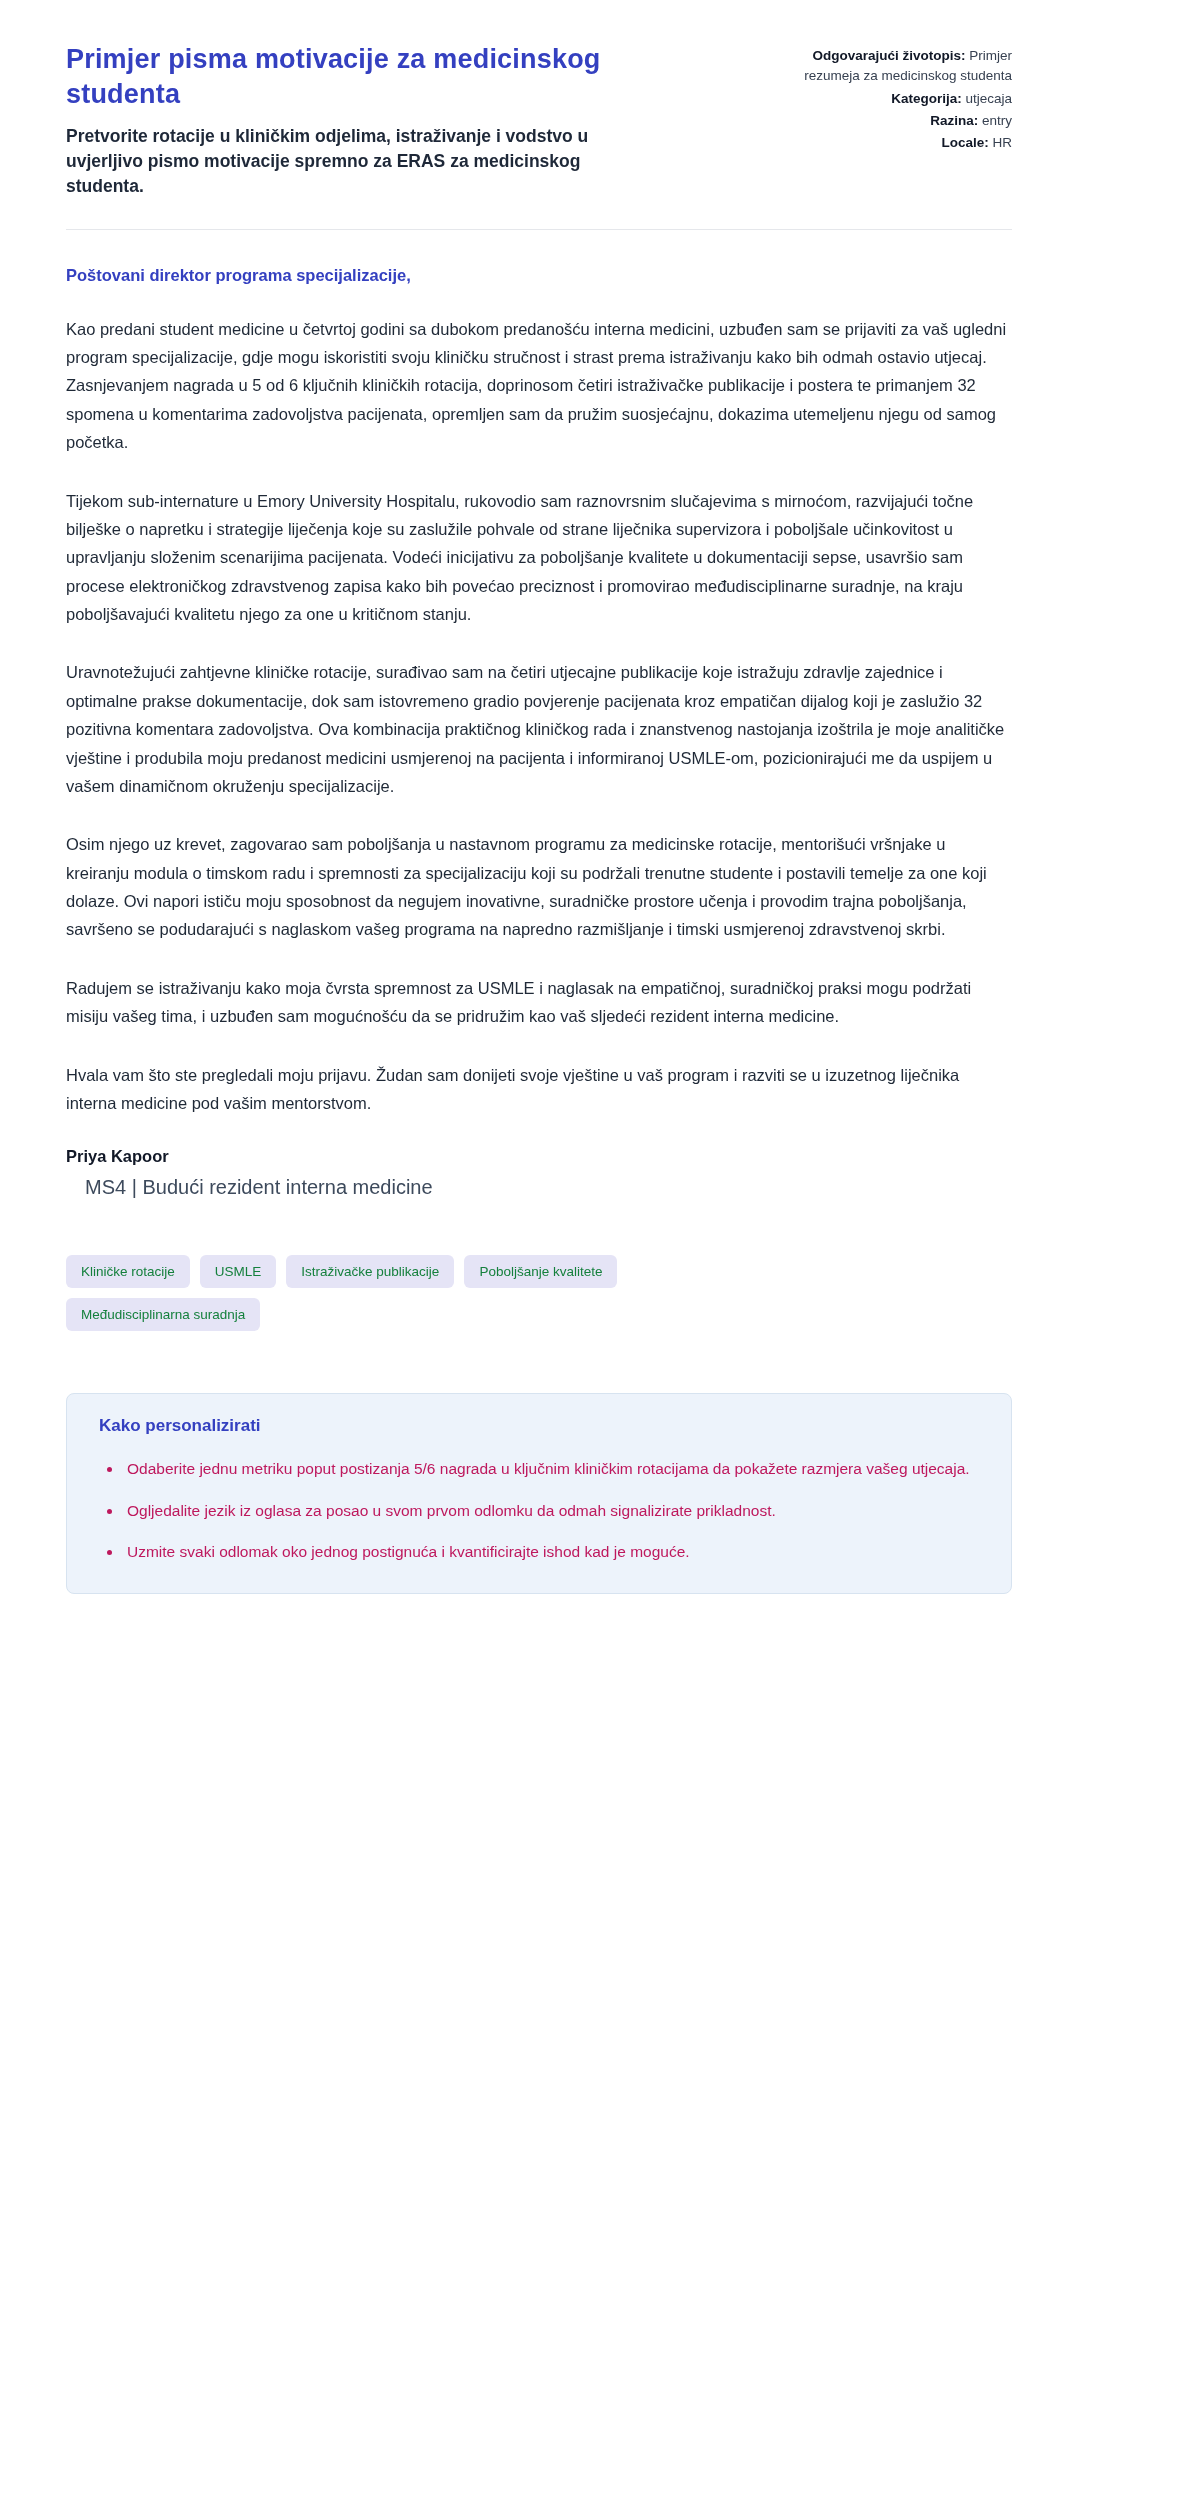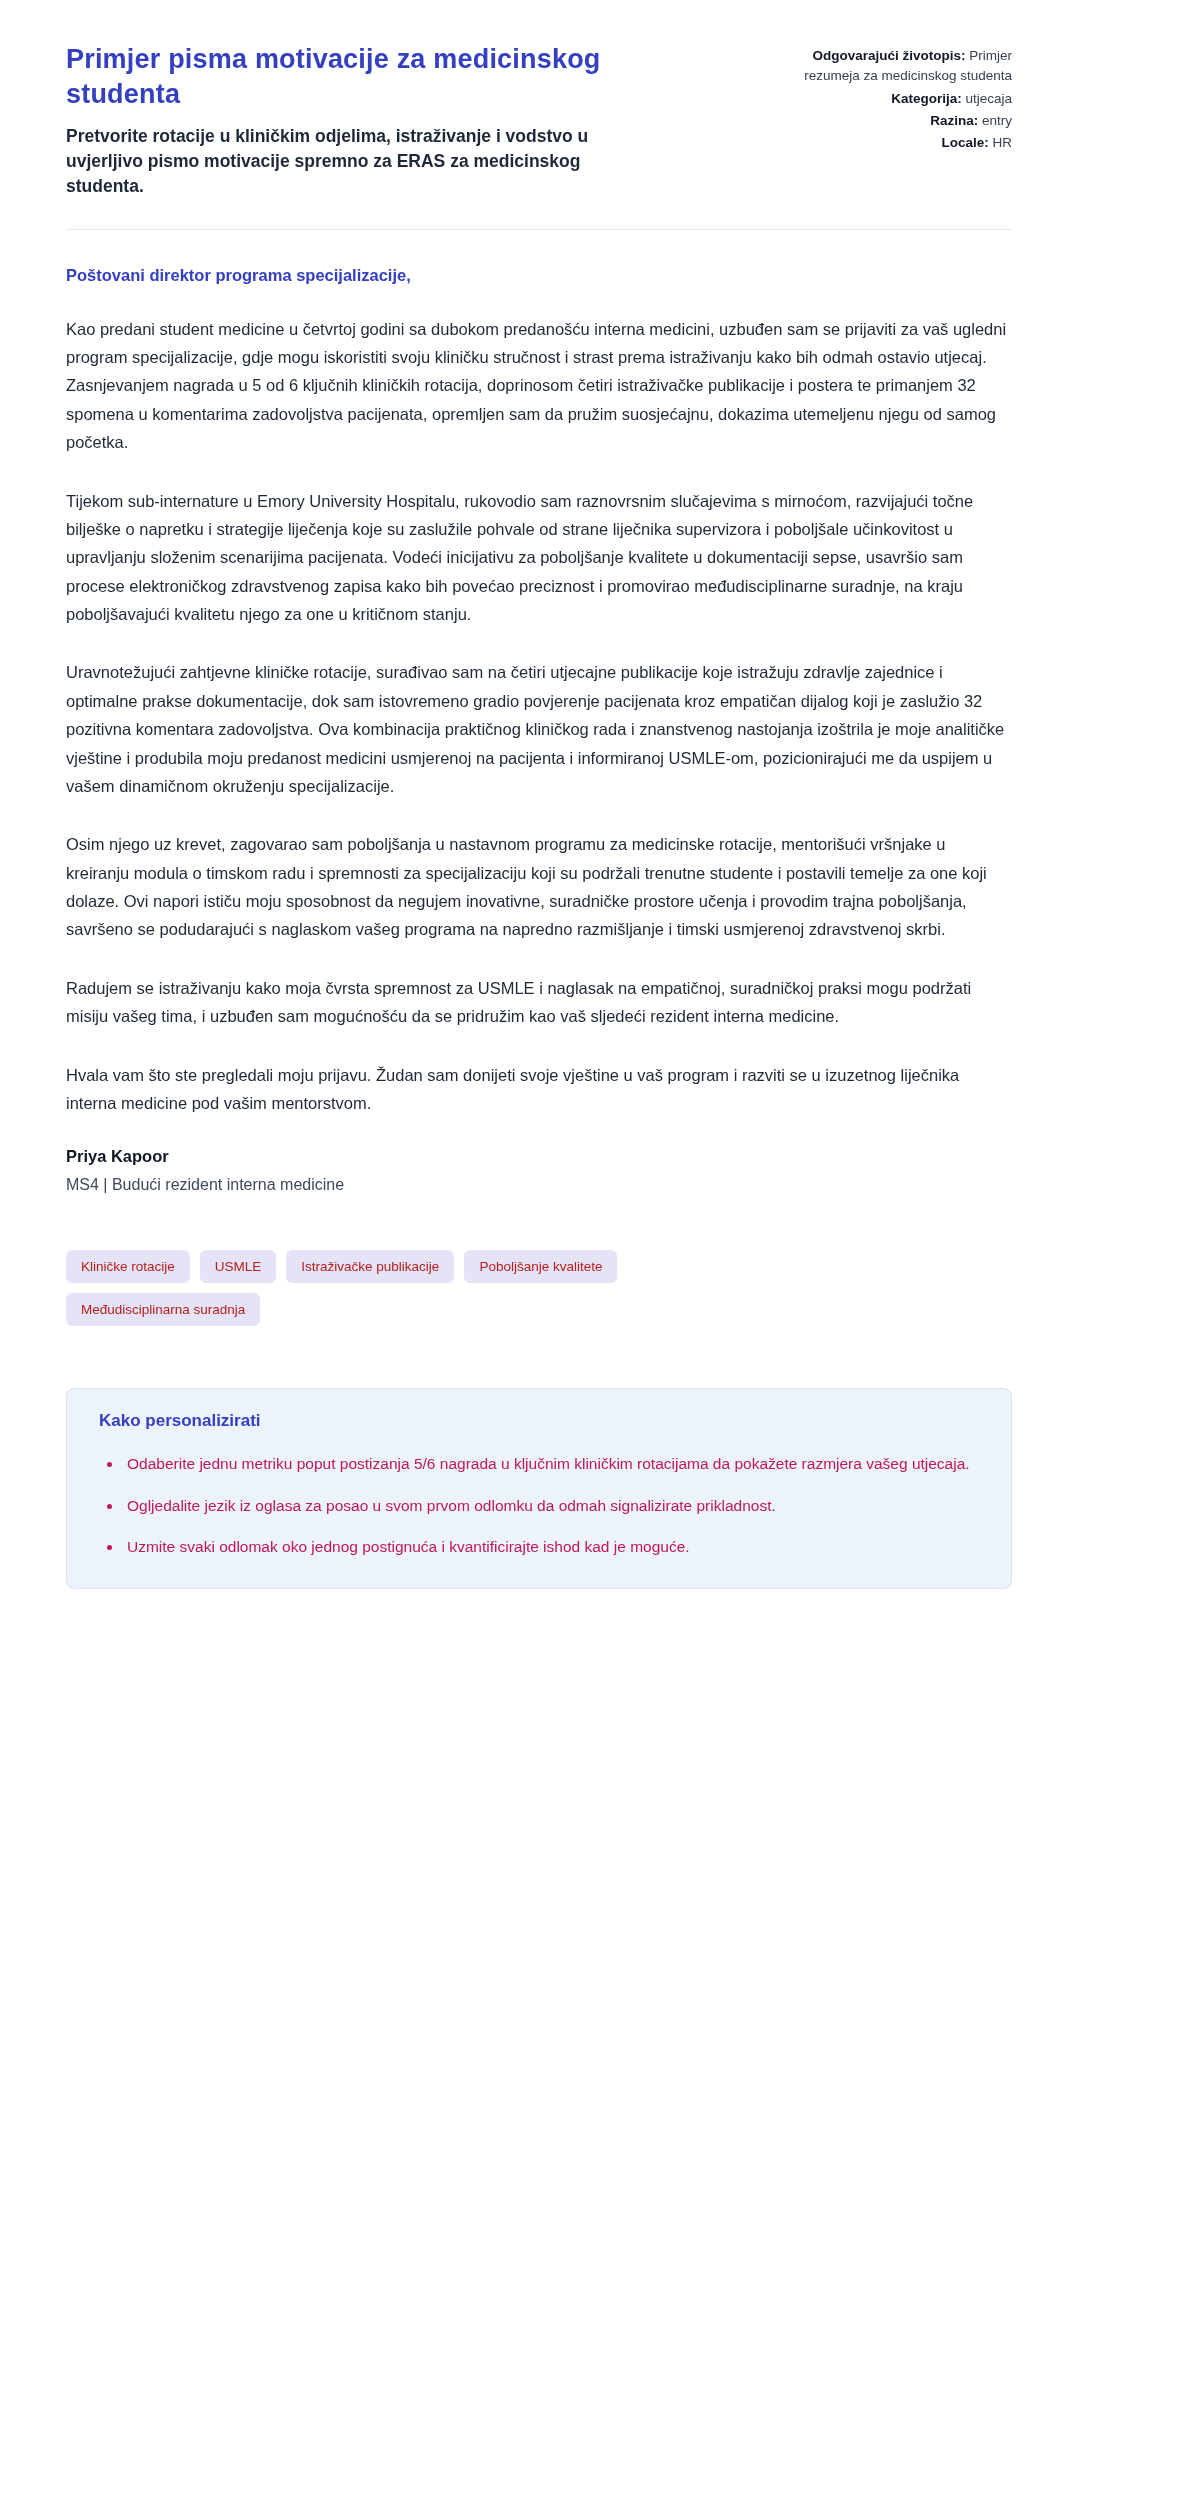--- a/index.html
+++ b/index.html
@@ -63,36 +63,37 @@
     margin-bottom: 30px;
   }
   .sig-name {
     margin-top: 20px;
     font-size: 16.5px;
     font-weight: 700;
     color: #111827;
   }
   .sig-role {
     margin-top: 10px;
-    font-size: 16px;
+    font-size: 20px;
     color: #3d4a5c;
+    margin-left: 19px;
   }
 
   
   .tags {
     margin-top: 56px;
     max-width: 580px;
     display: flex;
     flex-wrap: wrap;
     gap: 10px;
   }
   .tag-chip {
     display: inline-block;
     background: #e5e4f6;
-    color: #b91c1c;
+    color: #15803d;
     font-size: 13.5px;
     padding: 9px 15px;
     border-radius: 6px;
     white-space: nowrap;
     cursor: default;
   }
 
   
   .tips-box {
     margin-top: 62px;

